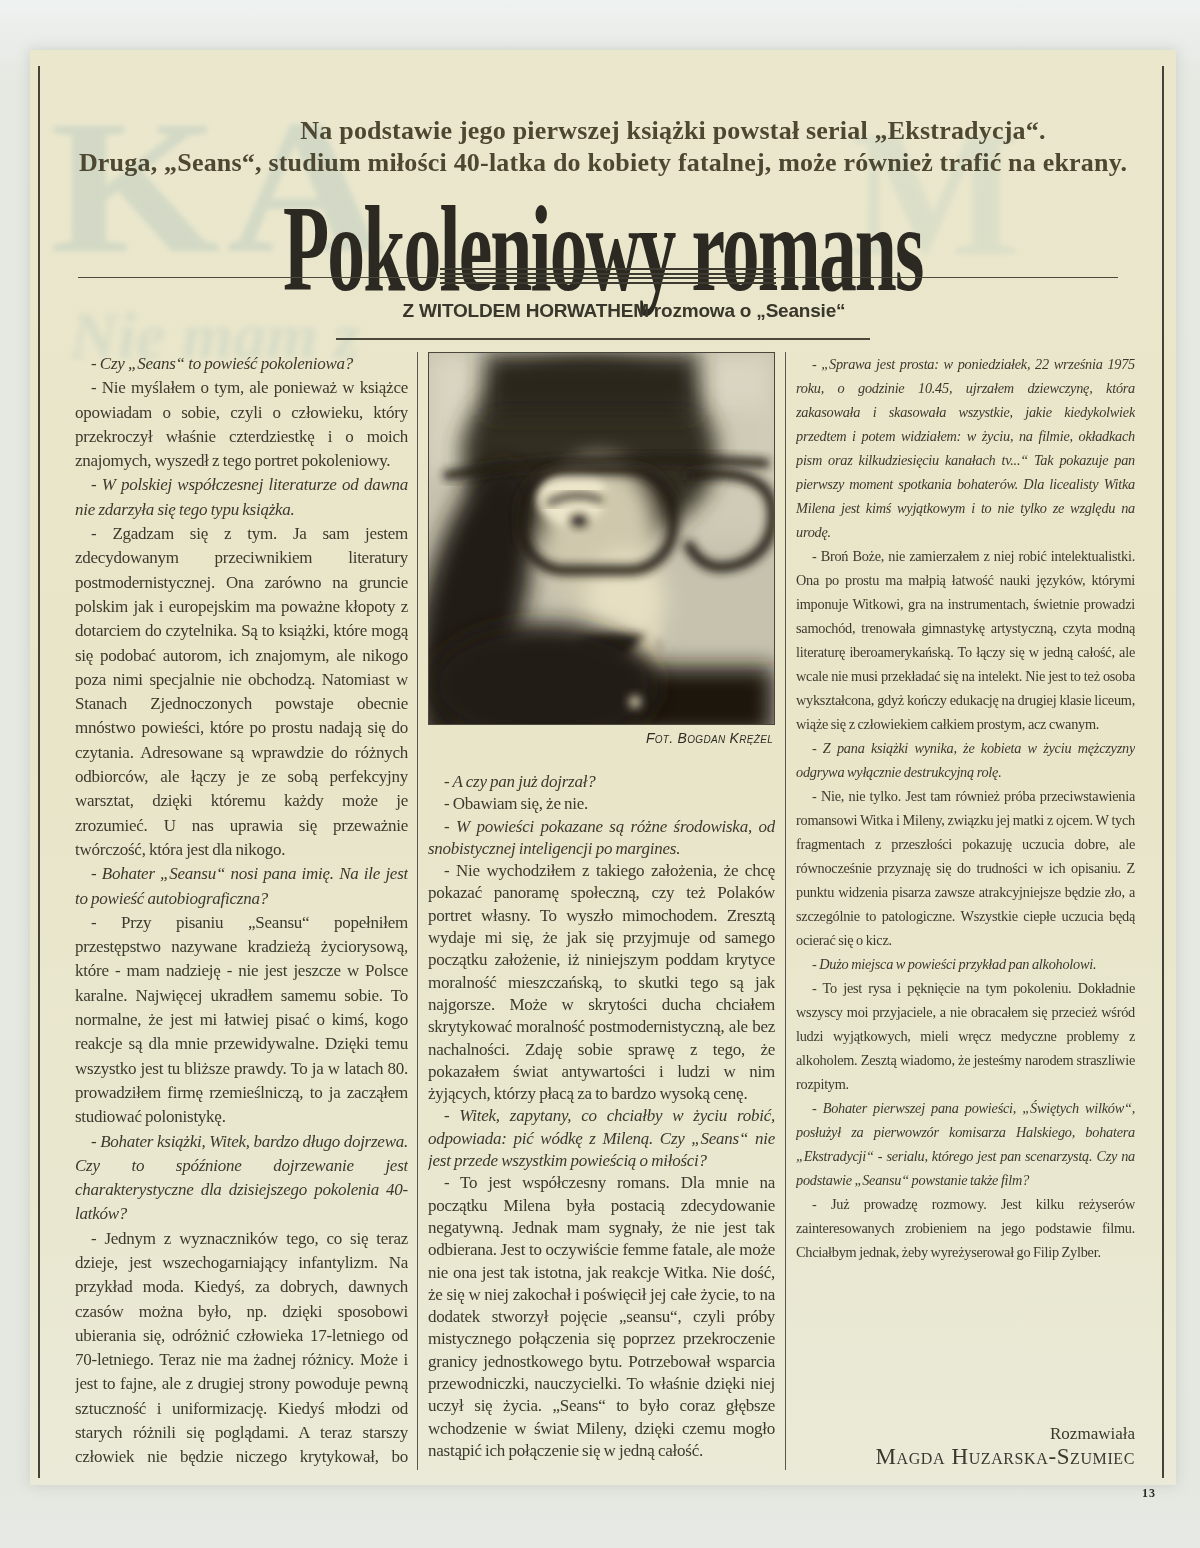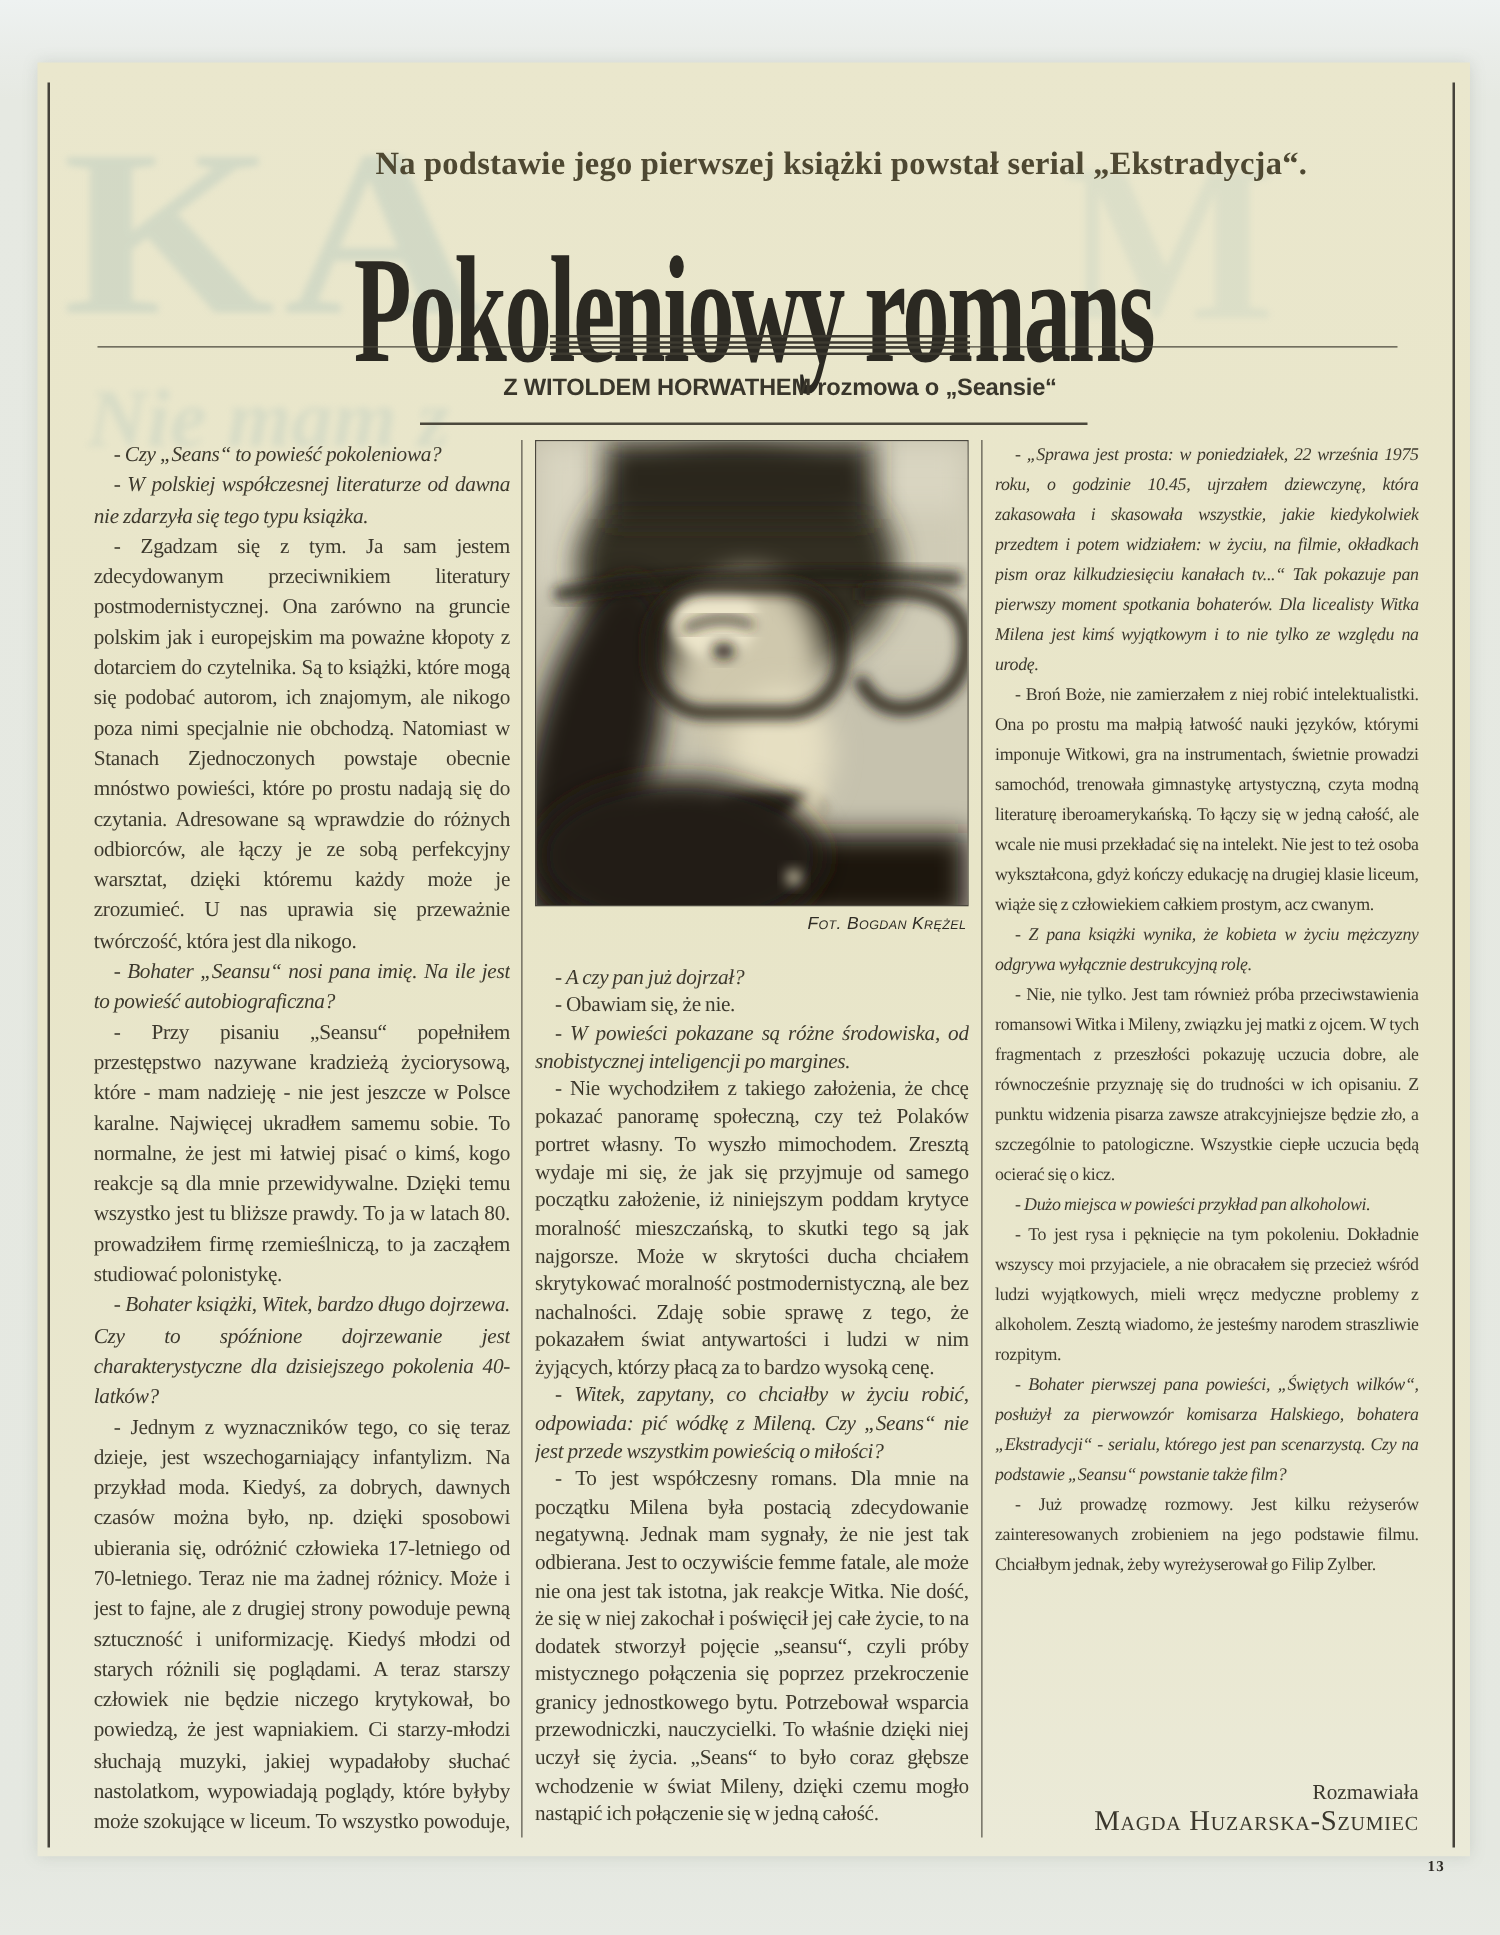--- a/index.html
+++ b/index.html
@@ -88,20 +88,21 @@
 <div class="page">
 
   <div class="ghost ghost-ka">KA</div>
   <div class="ghost ghost-m">M</div>
   <div class="ghost ghost-nie">Nie mam z</div>
 
   <div class="edge-rule edge-left"></div>
   <div class="edge-rule edge-right"></div>
 
   <div class="kicker kicker-1">Na podstawie jego pierwszej książki powstał serial „Ekstradycja“.</div>
+  <div class="kicker kicker-2">Druga, „Seans“, studium miłości 40-latka do kobiety fatalnej, może również trafić na ekrany.</div>
 
   <div class="headline">
     <span>Pokoleniowy romans</span>
   </div>
 
   <div class="rule-main"></div>
   <div class="rule-deco">
       <i></i>
       <i></i>
       <i></i>
@@ -109,20 +110,21 @@
     </div>
 
   <div class="standfirst">Z WITOLDEM HORWATHEM rozmowa o „Seansie“</div>
   <div class="rule-short"></div>
 
   <div class="columns">
 
     <div class="col col-left">
       <div class="text">
           <p class="q">- Czy „Seans“ to powieść pokoleniowa?</p>
+          <p class="a">- Nie myślałem o tym, ale ponieważ w książce opowiadam o sobie, czyli o człowieku, który przekroczył właśnie czterdziestkę i o moich znajomych, wyszedł z tego portret pokoleniowy.</p>
           <p class="q">- W polskiej współczesnej literaturze od dawna nie zdarzyła się tego typu książka.</p>
           <p class="a">- Zgadzam się z tym. Ja sam jestem zdecydowanym przeciwnikiem literatury postmodernistycznej. Ona zarówno na gruncie polskim jak i europejskim ma poważne kłopoty z dotarciem do czytelnika. Są to książki, które mogą się podobać autorom, ich znajomym, ale nikogo poza nimi specjalnie nie obchodzą. Natomiast w Stanach Zjednoczonych powstaje obecnie mnóstwo powieści, które po prostu nadają się do czytania. Adresowane są wprawdzie do różnych odbiorców, ale łączy je ze sobą perfekcyjny warsztat, dzięki któremu każdy może je zrozumieć. U nas uprawia się przeważnie twórczość, która jest dla nikogo.</p>
           <p class="q">- Bohater „Seansu“ nosi pana imię. Na ile jest to powieść autobiograficzna?</p>
           <p class="a">- Przy pisaniu „Seansu“ popełniłem przestępstwo nazywane kradzieżą życiorysową, które - mam nadzieję - nie jest jeszcze w Polsce karalne. Najwięcej ukradłem samemu sobie. To normalne, że jest mi łatwiej pisać o kimś, kogo reakcje są dla mnie przewidywalne. Dzięki temu wszystko jest tu bliższe prawdy. To ja w latach 80. prowadziłem firmę rzemieślniczą, to ja zacząłem studiować polonistykę.</p>
           <p class="q">- Bohater książki, Witek, bardzo długo dojrzewa. Czy to spóźnione dojrzewanie jest charakterystyczne dla dzisiejszego pokolenia 40-latków?</p>
           <p class="a">- Jednym z wyznaczników tego, co się teraz dzieje, jest wszechogarniający infantylizm. Na przykład moda. Kiedyś, za dobrych, dawnych czasów można było, np. dzięki sposobowi ubierania się, odróżnić człowieka 17-letniego od 70-letniego. Teraz nie ma żadnej różnicy. Może i jest to fajne, ale z drugiej strony powoduje pewną sztuczność i uniformizację. Kiedyś młodzi od starych różnili się poglądami. A teraz starszy człowiek nie będzie niczego krytykował, bo powiedzą, że jest wapniakiem. Ci starzy-młodzi słuchają muzyki, jakiej wypadałoby słuchać nastolatkom, wypowiadają poglądy, które byłyby może szokujące w liceum. To wszystko powoduje, że okres dojrzewania jest wydłużony i 60-latek może nie być jeszcze dojrzałym człowiekiem. To już spotkało moje pokolenie, które wciąż wykazuje cechy całkiem dziecinne.</p>
         </div>
     </div>
 
     <div class="divider"></div>

